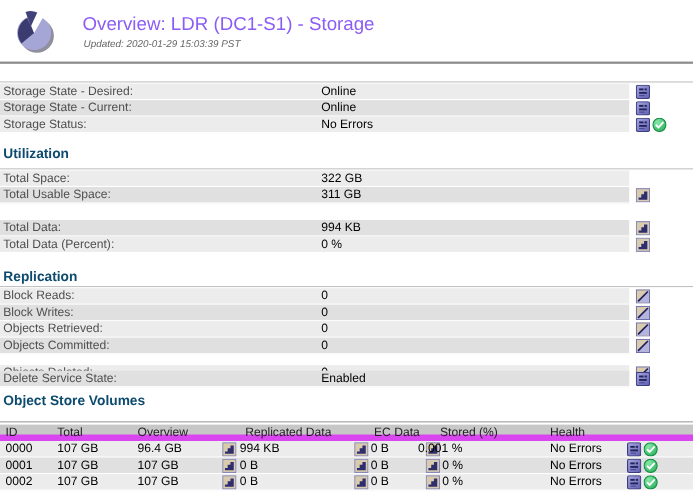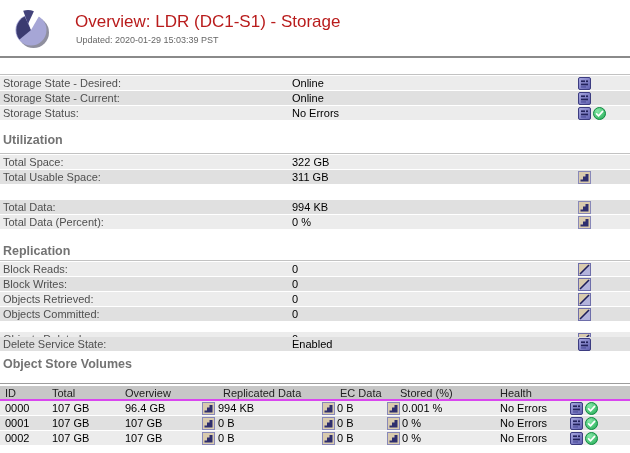--- a/index.html
+++ b/index.html
@@ -1,33 +1,33 @@
 <!DOCTYPE html>
 <html><head>
 <meta charset="utf-8">
 <style>
   html,body{margin:0;padding:0;background:#fff;}
   .page{position:relative;width:630px;height:453px;background:#fff;overflow:hidden;
         font-family:"Liberation Sans",sans-serif;font-size:11px;color:#000;}
   .logo{position:absolute;left:8px;top:5px;width:46px;height:48px;}
-  .title{position:absolute;left:75px;top:12px;font-size:17px;color:#b91c1c;white-space:nowrap;}
-  .updated{position:absolute;left:76px;top:35px;font-size:9px;color:#666;}
+  .title{position:absolute;left:75px;top:12px;font-size:17px;color:#8b5cf6;white-space:nowrap;}
+  .updated{position:absolute;left:76px;top:35px;font-size:9px;color:#666;font-style:italic;}
   .divider{position:absolute;left:0;top:56px;width:630px;height:2px;background:#8a8a8a;}
   .rule{position:absolute;left:0;width:630px;height:1px;background:#c2c2c2;}
   .rule.dark{background:#9d9d9d;}
-  .section-heading{position:absolute;left:3px;font-size:12.5px;font-weight:bold;color:#737373;white-space:nowrap;}
-  .attr-row{position:absolute;left:0;width:630px;height:15px;line-height:14px;box-sizing:border-box;border-bottom:1px solid #fff;}
+  .section-heading{position:absolute;left:3px;font-size:12.5px;font-weight:bold;color:#0c4a6e;white-space:nowrap;}
+  .attr-row{position:absolute;left:0;width:572px;height:15px;line-height:14px;box-sizing:border-box;border-bottom:1px solid #fff;}
   .odd{background:#ececec;}
   .even{background:#e0e0e0;}
   .lbl{position:absolute;left:3px;top:0;color:#4f4f4f;white-space:nowrap;}
   .val{position:absolute;left:292px;top:0;color:#000;white-space:nowrap;}
   .icons{position:absolute;left:578px;top:0;height:15px;display:flex;gap:2px;align-items:center;}
   .ic{width:13px;height:13px;display:block;}
   .abs{position:absolute;top:1px;}
-  .osv-header{position:absolute;left:0;width:630px;height:15px;line-height:14px;background:#c7c7c7;border-bottom:2px solid #d946ef;box-sizing:border-box;}
+  .osv-header{position:absolute;left:0;width:630px;height:15px;line-height:14px;background:#c7c7c7;border-bottom:6px solid #d946ef;box-sizing:border-box;}
   .osv-header span{position:absolute;top:0;color:#222;white-space:nowrap;}
   .osv-row{position:absolute;left:0;width:630px;height:15px;line-height:14px;box-sizing:border-box;border-bottom:1px solid #fff;text-align:center;}
   .osv-row .c{position:absolute;top:0;color:#000;white-space:nowrap;}
 </style>
 </head>
 <body>
 
 <svg width="0" height="0" style="position:absolute" aria-hidden="true">
   <defs>
     <linearGradient id="g-state" x1="0" y1="0" x2="1" y2="1">
@@ -220,21 +220,21 @@
         <use href="#i-chart"></use>
       </svg>
     <span class="c" style="left:218px">994 KB</span>
     <svg class="ic abs" style="left:322px">
         <use href="#i-chart"></use>
       </svg>
     <span class="c" style="left:337px">0 B</span>
     <svg class="ic abs" style="left:387px">
         <use href="#i-chart"></use>
       </svg>
-    <span class="c" style="left:402px">0.001 %</span>
+    <span class="c" style="left:380px">0.001 %</span>
     <span class="c" style="left:500px">No Errors</span>
     <svg class="ic abs" style="left:570px">
         <use href="#i-state"></use>
       </svg>
     <svg class="ic abs" style="left:585px">
         <use href="#i-check"></use>
       </svg>
   </div>
   <div class="osv-row even" style="top:416px">
     <span class="c" style="left:5px">0001</span>

